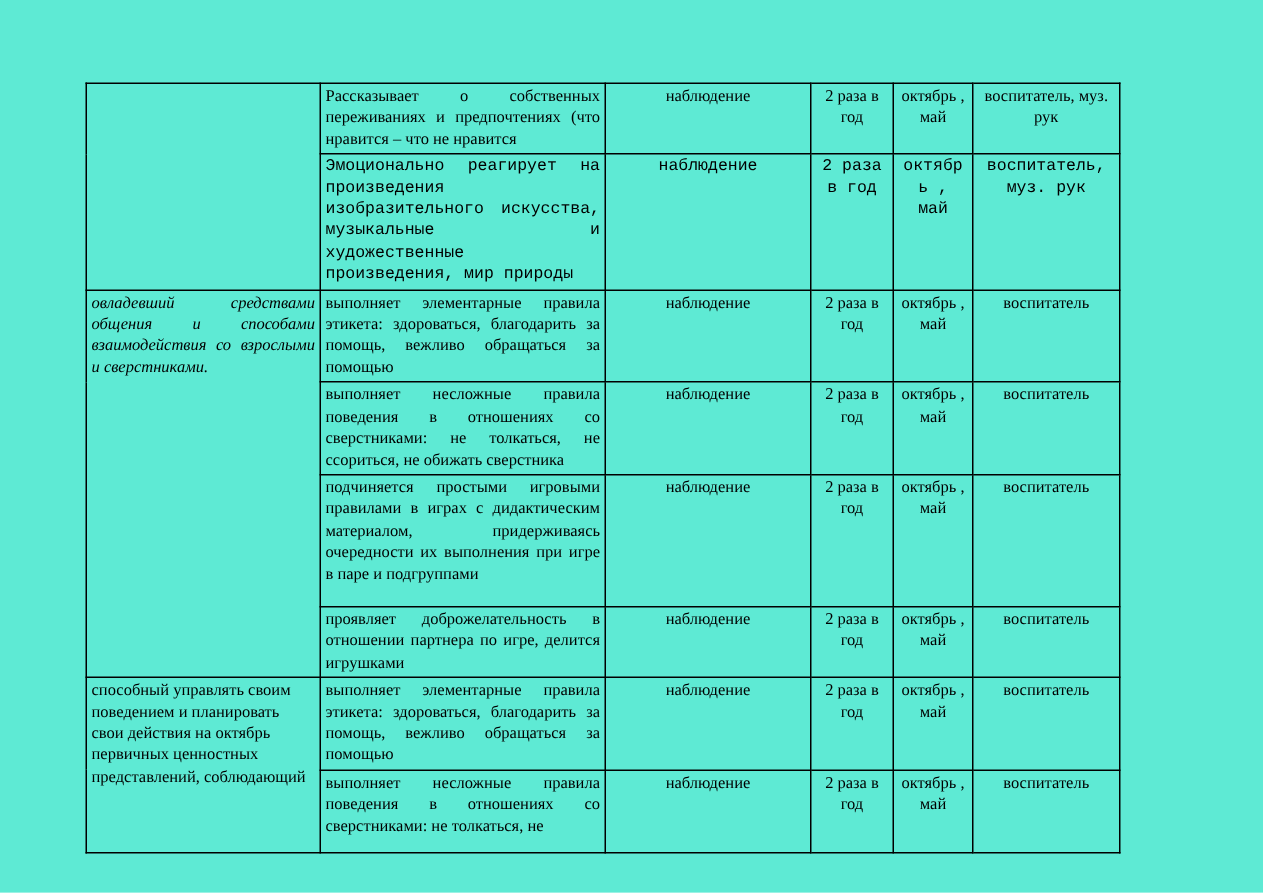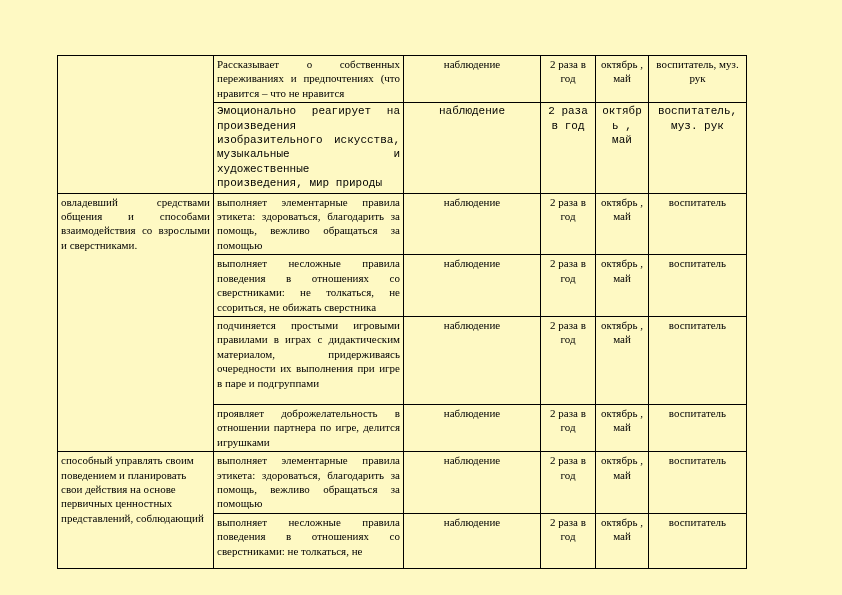--- a/index.html
+++ b/index.html
@@ -3,36 +3,36 @@
 <meta charset="utf-8">
 <style>
   * { margin:0; padding:0; box-sizing:border-box; }
   html,body { background:#ffffff; }
   body {
     width:842px; height:595px; overflow:hidden;
     font-family:"Liberation Serif", serif;
     color:#000;
   }
   .page {
-    position:relative; width:842px; height:595px; background:#fef9c3;
+    position:relative; width:842px; height:595px; background:#5eead4;
   }
   table.monitoring {
     position:absolute; left:57px; top:55px; width:689px;
     border-collapse:collapse; table-layout:fixed;
   }
   td {
     border:1px solid #000;
     vertical-align:top;
     font-size:11px;
     line-height:14.4px;
     padding:1px 3px 2px 3px;
     word-wrap:break-word;
     overflow:hidden;
   }
-  td.cat      { text-align:justify; }
+  td.cat      { text-align:justify;font-style:italic; }
   td.cat-left { text-align:left; }
   td.crit     { text-align:justify; }
   td.ctr      { text-align:center; }
   td.resp     { text-align:center; }
   tr.h45 { height:45px; }
   tr.h73 { height:73px;font-family:Liberation Mono, monospace; }
   tr.h57 { height:57px; }
   tr.h58 { height:58px; }
   tr.h88 { height:88px; }
   tr.h44 { height:44px;margin-top:12px; }
@@ -97,21 +97,21 @@
 
       <tr class="h44">
         <td class="crit">проявляет доброжелательность в отношении партнера по игре, делится игрушками</td>
         <td class="ctr">наблюдение</td>
         <td class="ctr">2 раза в год</td>
         <td class="ctr">октябрь , май</td>
         <td class="resp">воспитатель</td>
       </tr>
 
       <tr class="h58">
-        <td class="cat-left" rowspan="2">способный управлять своим поведением и планировать свои действия на основе первичных ценностных представлений, соблюдающий</td>
+        <td class="cat-left" rowspan="2">способный управлять своим поведением и планировать свои действия на октябрь первичных ценностных представлений, соблюдающий</td>
         <td class="crit">выполняет элементарные правила этикета: здороваться, благодарить за помощь, вежливо обращаться за помощью</td>
         <td class="ctr">наблюдение</td>
         <td class="ctr">2 раза в год</td>
         <td class="ctr">октябрь , май</td>
         <td class="resp">воспитатель</td>
       </tr>
 
       <tr class="h55">
         <td class="crit">выполняет несложные правила поведения в отношениях со сверстниками: не толкаться, не</td>
         <td class="ctr">наблюдение</td>

